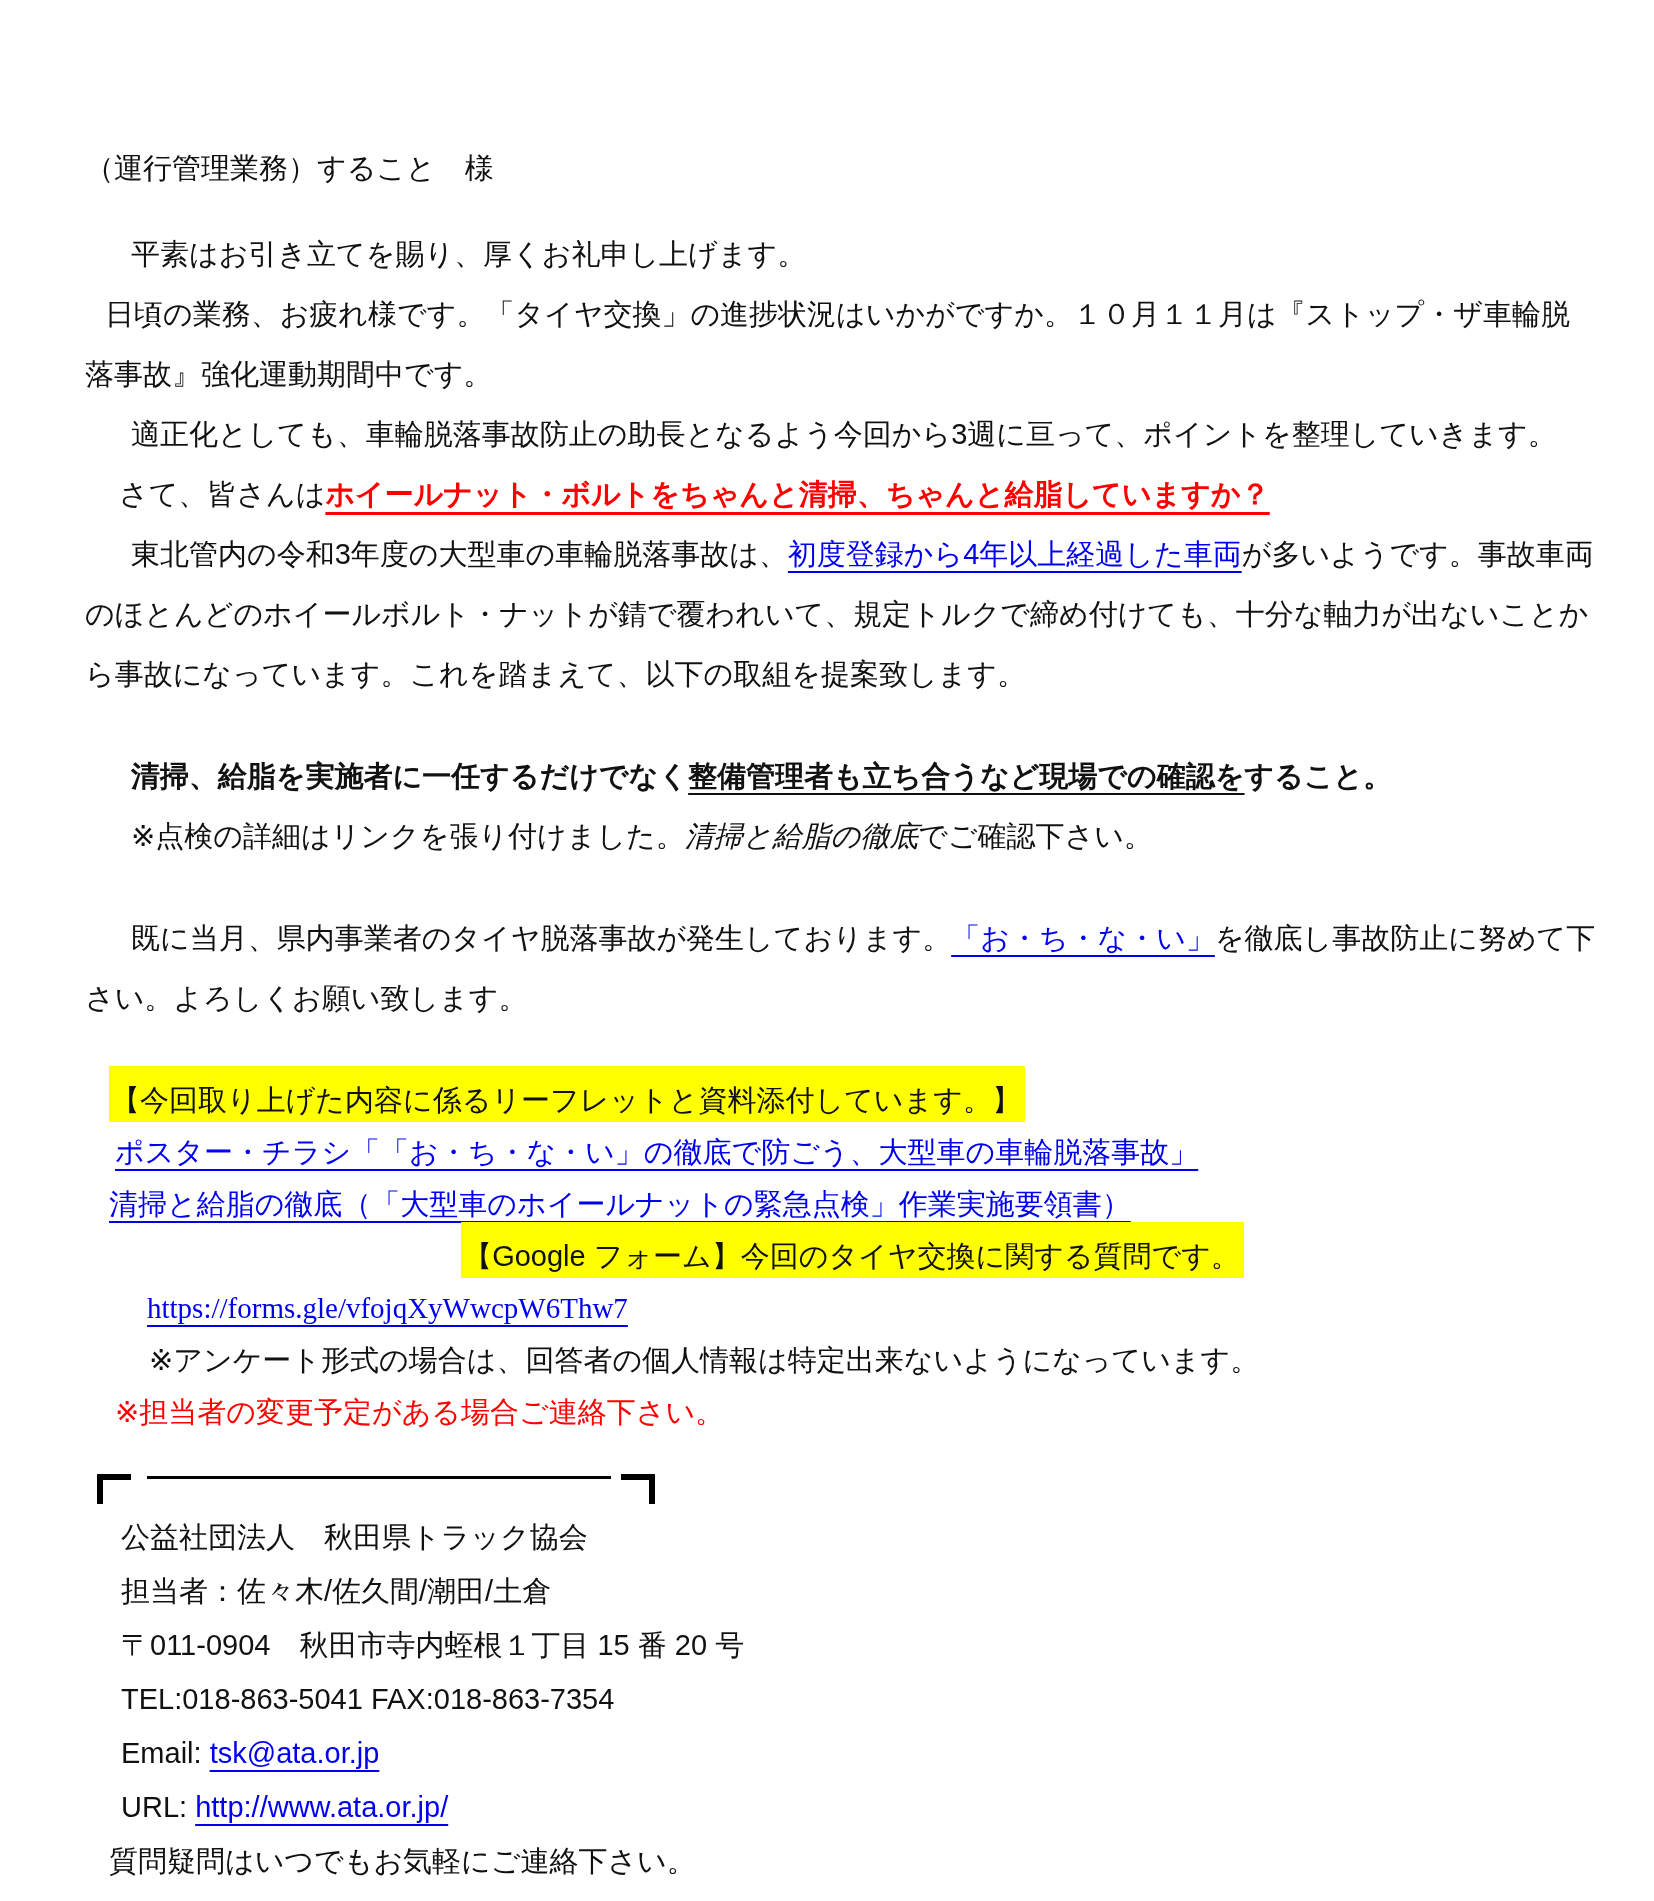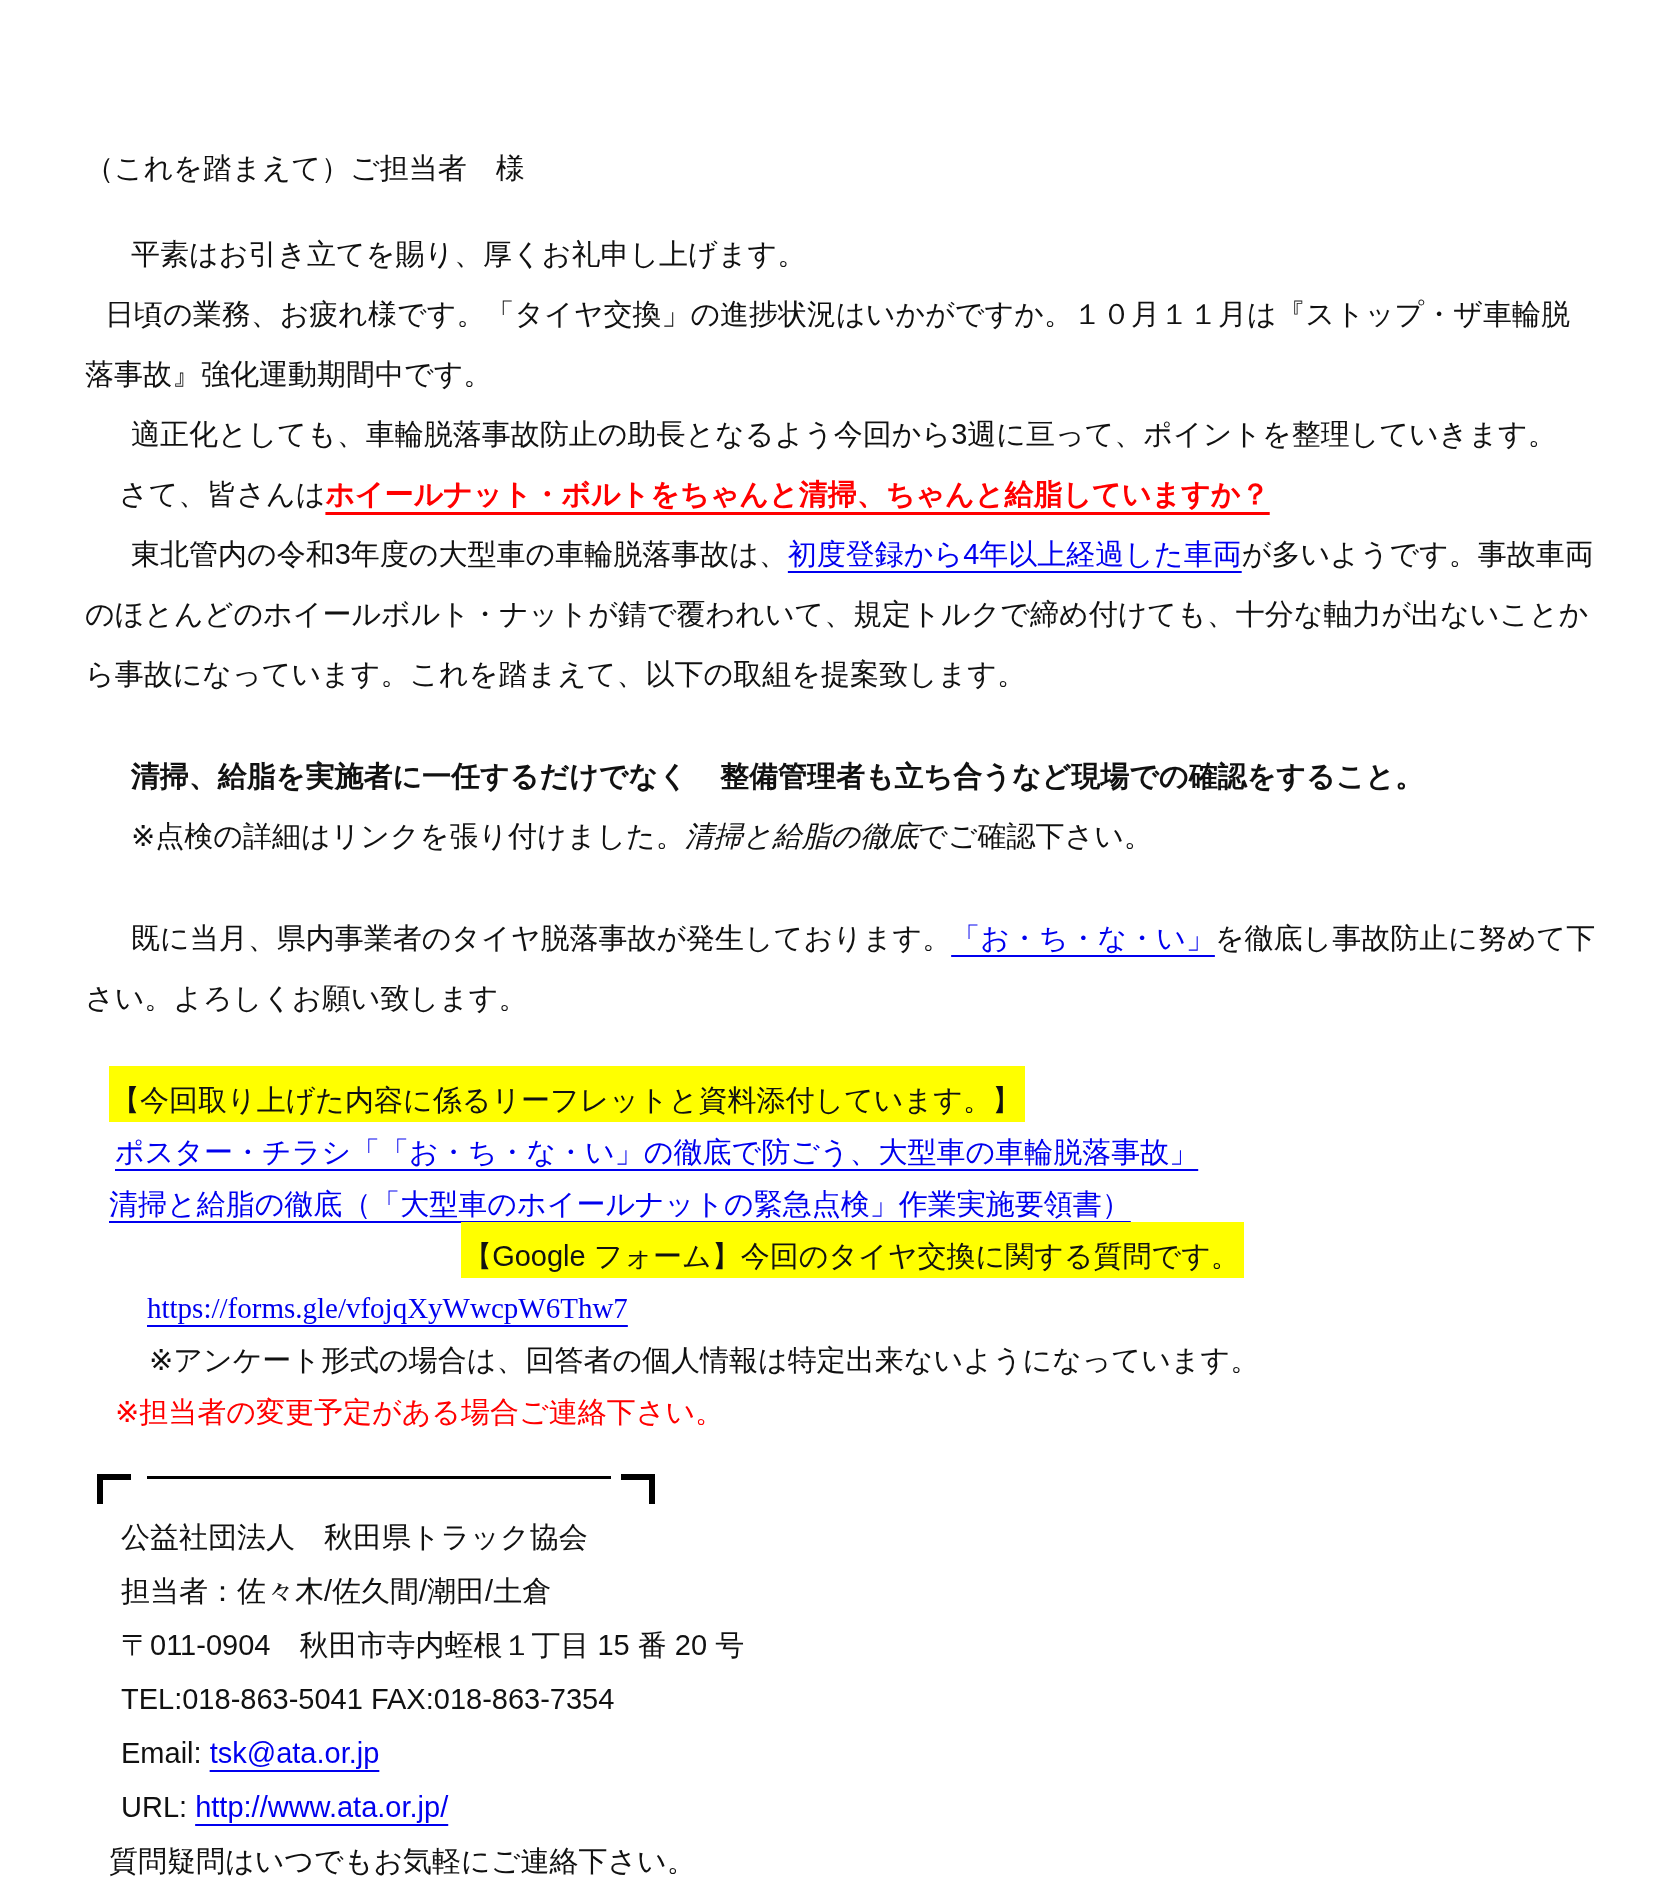--- a/index.html
+++ b/index.html
@@ -24,21 +24,21 @@
     font-size:29px;
     line-height:60px;
   }
   p{margin:0;}
   .salutation{margin-bottom:26px;}
   .ind-md{margin-left:46px;}
   .ind-sm{margin-left:34px;}
   .ti-sm{text-indent:20px;}
   .ti-md{text-indent:46px;}
   .proposal{margin-top:42px;font-weight:bold;margin-left:46px;}
-  .u-black{text-underline-offset:7px;text-decoration-thickness:2px;margin-left:32px;}
+  .u-black{text-decoration:underline;text-underline-offset:7px;text-decoration-thickness:2px;}
   .note{margin-left:46px;}
   .em-italic{font-style:italic;}
   .accident{margin-top:42px;}
   .red-strong{
     color:var(--alert-red);
     font-weight:bold;
     text-decoration:underline;
     text-decoration-color:var(--alert-red);
     text-underline-offset:8px;
     text-decoration-thickness:3px;
@@ -73,21 +73,21 @@
   .bracket-top .ln{position:absolute;left:50px;right:44px;top:4px;border-top:3px solid #000;}
   .sig-body{padding:8px 0 10px 24px;}
   .sig-body p{line-height:54px;white-space:nowrap;}
   .sig-closing{margin-left:-12px;}
 </style>
 </head>
 <body>
 
 <div class="page">
 
-  <p class="salutation">（これを踏まえて）ご担当者　様</p>
+  <p class="salutation">（運行管理業務）すること　様</p>
 
   <p class="ind-md">平素はお引き立てを賜り、厚くお礼申し上げます。</p>
 
   <p class="ti-sm">日頃の業務、お疲れ様です。「タイヤ交換」の進捗状況はいかがですか。１０月１１月は『ストップ・ザ車輪脱落事故』強化運動期間中です。</p>
 
   <p class="ind-md">適正化としても、車輪脱落事故防止の助長となるよう今回から3週に亘って、ポイントを整理していきます。</p>
 
   <p class="ind-sm"><span>さて、皆さんは</span><span class="red-strong">ホイールナット・ボルトをちゃんと清掃、ちゃんと給脂していますか？</span></p>
 
   <p class="ti-md"><span>東北管内の令和3年度の大型車の車輪脱落事故は、</span><a class="link" href="#">初度登録から4年以上経過した車両</a><span>が多いようです。事故車両のほとんどのホイールボルト・ナットが錆で覆われいて、規定トルクで締め付けても、十分な軸力が出ないことから事故になっています。これを踏まえて、以下の取組を提案致します。</span></p>

